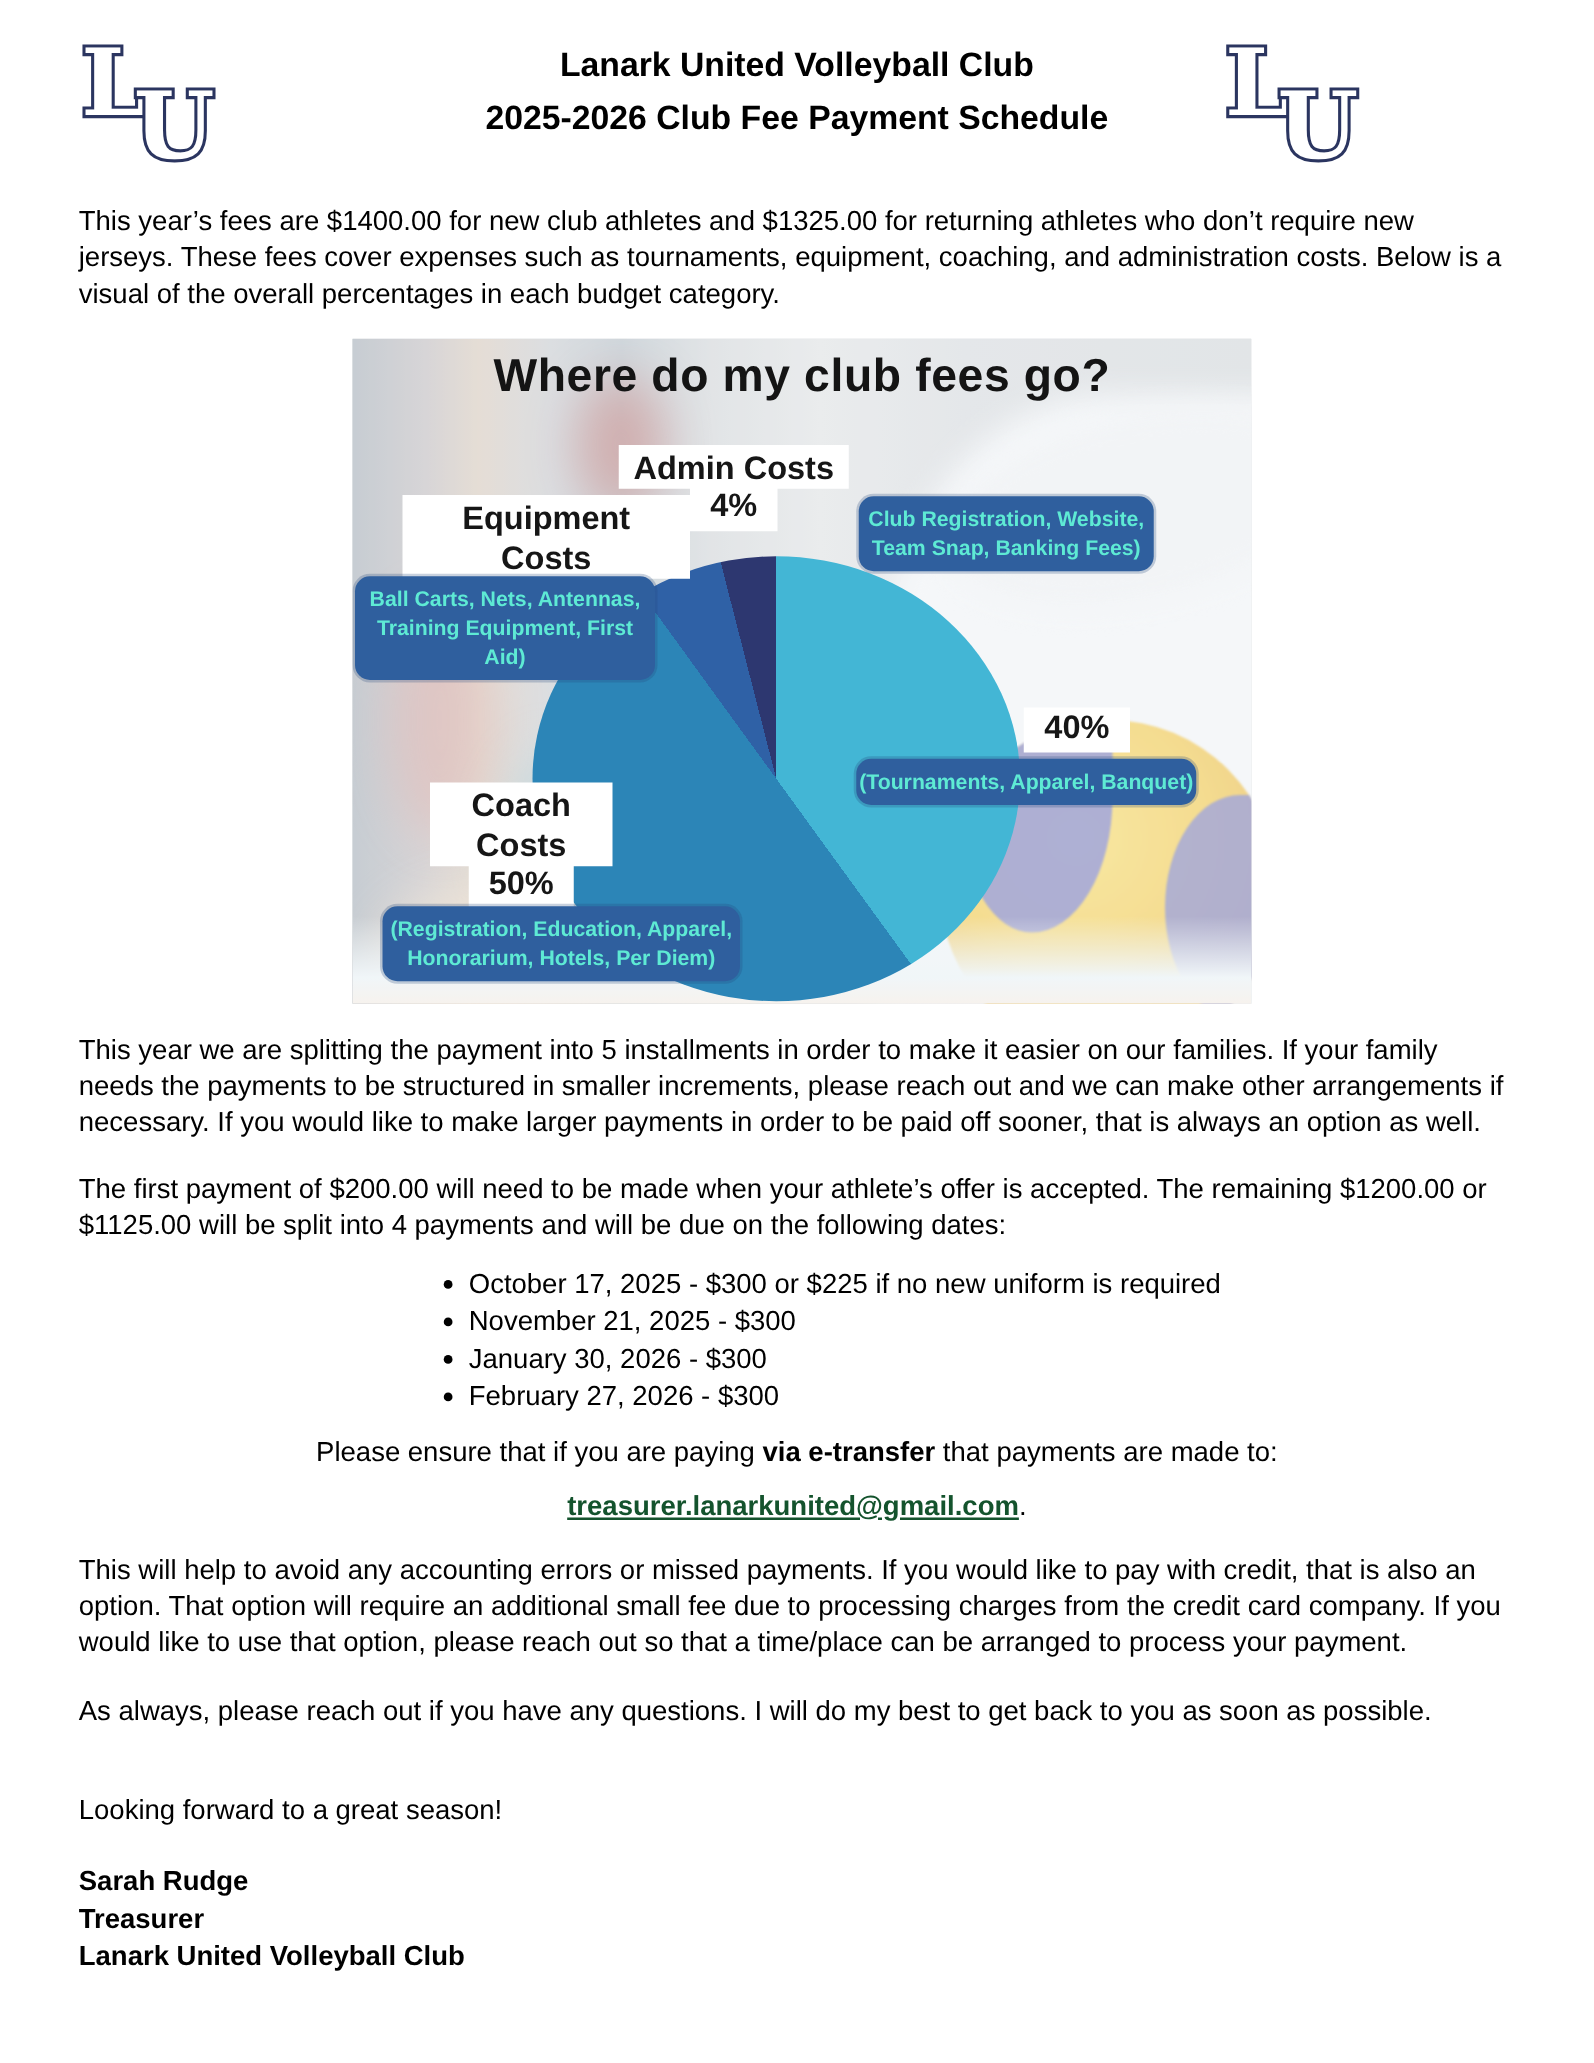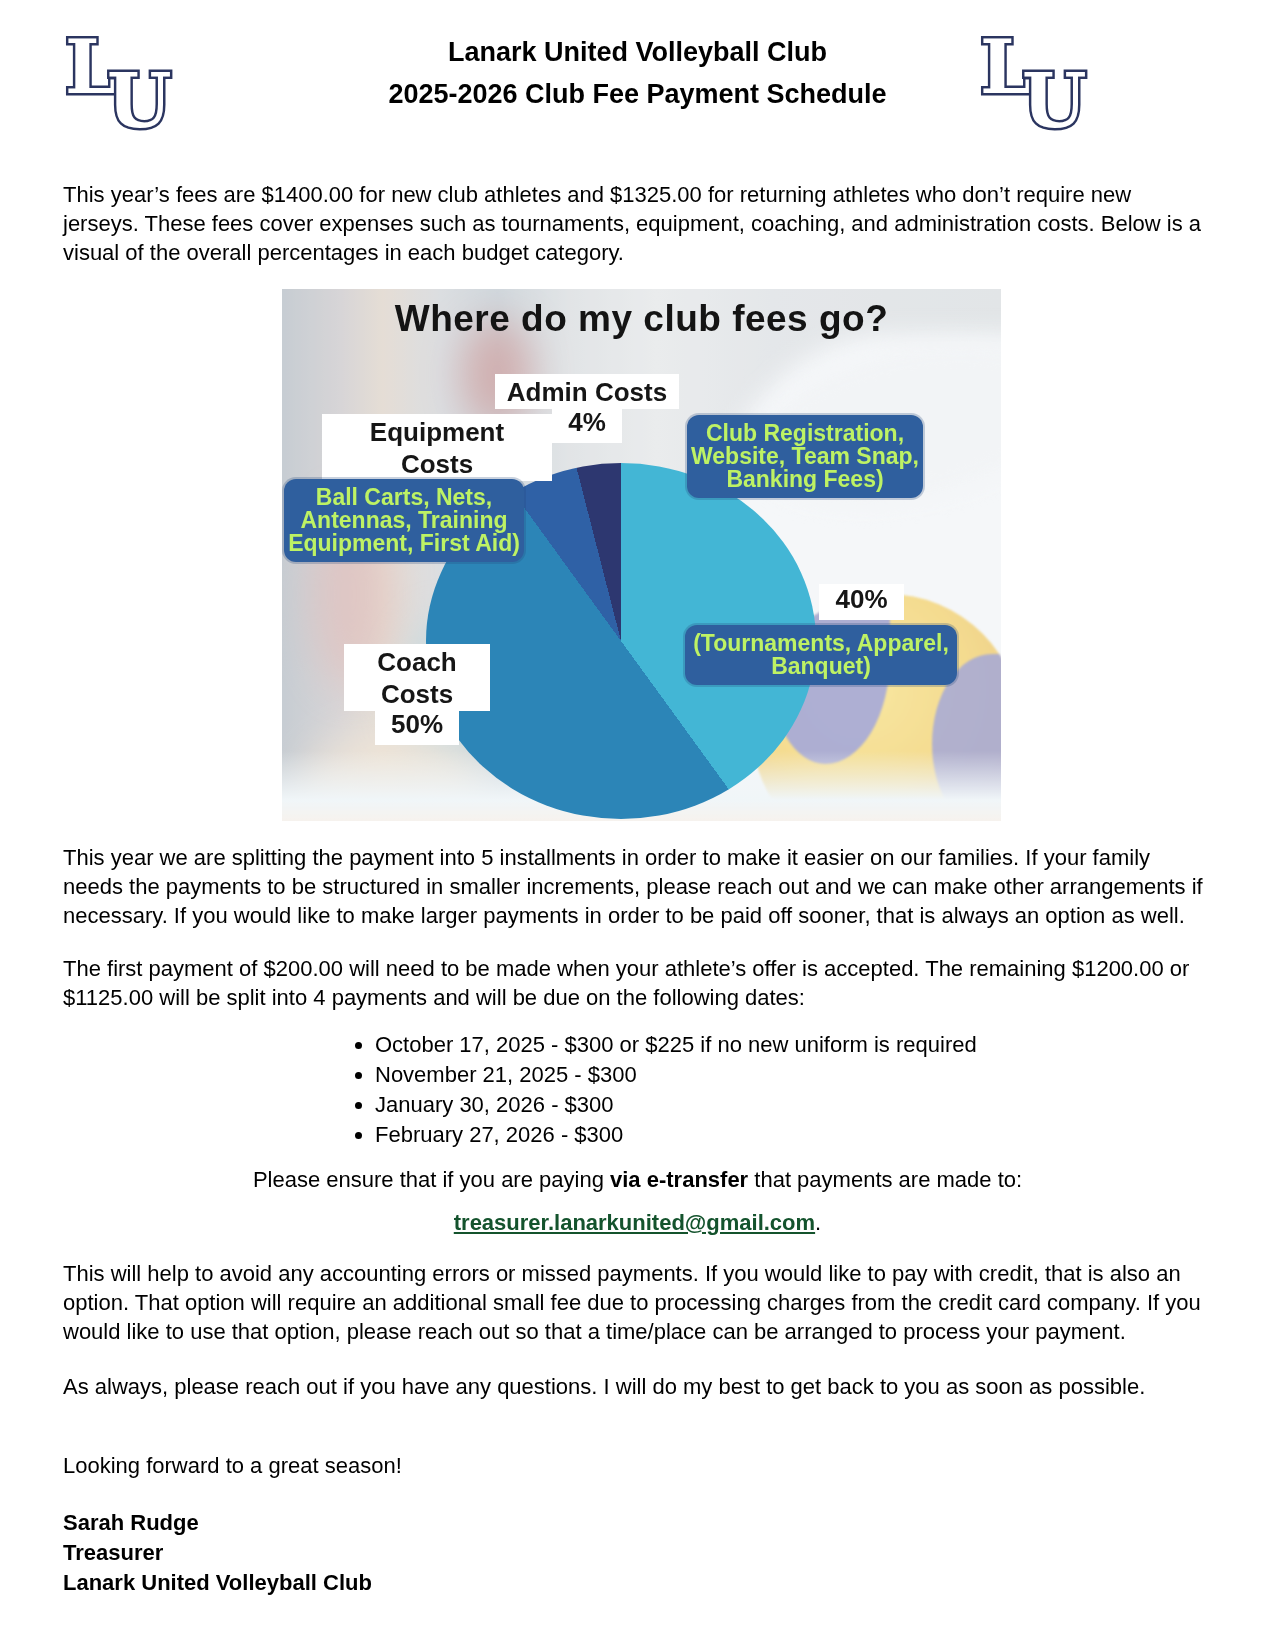--- a/index.html
+++ b/index.html
@@ -20,21 +20,21 @@
   .logo-left  { left:65px;  top:30px; }
   .logo-right { right:175px; top:30px; }
   .logo span {
     position:absolute; color:#ffffff; font-size:74px; line-height:1;
     -webkit-text-stroke:5px #2b3560; paint-order:stroke fill;
   }
   .logo .l { left:0;   top:0;  }
   .logo .u { left:42px; top:34px; }
 
   
-  .para { margin-top:40px; }
+  .para { margin-top:22px; }
   .p2 { margin-top:22px; }
   .p3 { margin-top:24px; }
   .bullets { margin:18px 0 0 272px; padding-left:40px; }
   .bullets li { margin-bottom:1px; }
   .center-line { text-align:center; margin-top:16px; }
   .email-line { text-align:center; margin-top:14px; font-weight:bold; }
   .email-line a { color:#14532d; text-decoration:underline; cursor:pointer; }
   .p4 { margin-top:22px; }
   .p5 { margin-top:26px; }
   .p6 { margin-top:50px; }
@@ -89,21 +89,21 @@
   }
   .callout-box .cb-pct {
     display:inline-block; background:#ffffff; padding:0 16px 6px; margin-top:-2px; font-size:26px; line-height:30px;
   }
   .box-admin     { left:200px; top:85px;  width:210px; }
   .box-equipment { left:40px;  top:125px; width:230px; }
   .box-player    { left:492px; top:268px; width:175px; }
   .box-coach     { left:62px;  top:355px; width:146px; }
 
   .pill {
-    position:absolute; background:#2f5f9e; color:#bef264; font-weight:700; font-size:23px;
+    position:absolute; background:#2f5f9e; color:#5eead4; font-weight:700; font-size:17px;
     line-height:23px; text-align:center; padding:7px 0; border-radius:12px;
     box-shadow:0 0 0 2px rgba(36,73,124,.25);
   }
   .pill-clubreg  { left:405px; top:126px; width:236px; }
   .pill-ballcart { left:2px;   top:190px; width:240px; }
   .pill-tourn    { left:403px; top:336px; width:272px; }
   .pill-reg      { left:24px;  top:454px; width:286px; }
 </style>
 </head>
 <body>
@@ -159,20 +159,21 @@
         <span class="cb-pct">40%</span>
       </div>
       <div class="callout-box box-coach">
         <span class="cb-line">Coach Costs</span><br>
         <span class="cb-pct">50%</span>
       </div>
 
       <div class="pill pill-clubreg">Club Registration, Website, Team Snap, Banking Fees)</div>
       <div class="pill pill-ballcart">Ball Carts, Nets, Antennas, Training Equipment, First Aid)</div>
       <div class="pill pill-tourn">(Tournaments, Apparel, Banquet)</div>
+      <div class="pill pill-reg">(Registration, Education, Apparel, Honorarium, Hotels, Per Diem)</div>
     </div>
 
     <p class="para p2">This year we are splitting the payment into 5 installments in order to make it easier on our families. If your family needs the payments to be structured in smaller increments, please reach out and we can make other arrangements if necessary. If you would like to make larger payments in order to be paid off sooner, that is always an option as well.</p>
 
     <p class="para p3">The first payment of $200.00 will need to be made when your athlete’s offer is accepted. The remaining $1200.00 or $1125.00 will be split into 4 payments and will be due on the following dates:</p>
 
     <ul class="bullets">
       <li>October 17, 2025 - $300 or $225 if no new uniform is required</li>
       <li>November 21, 2025 - $300</li>
       <li>January 30, 2026 - $300</li>

